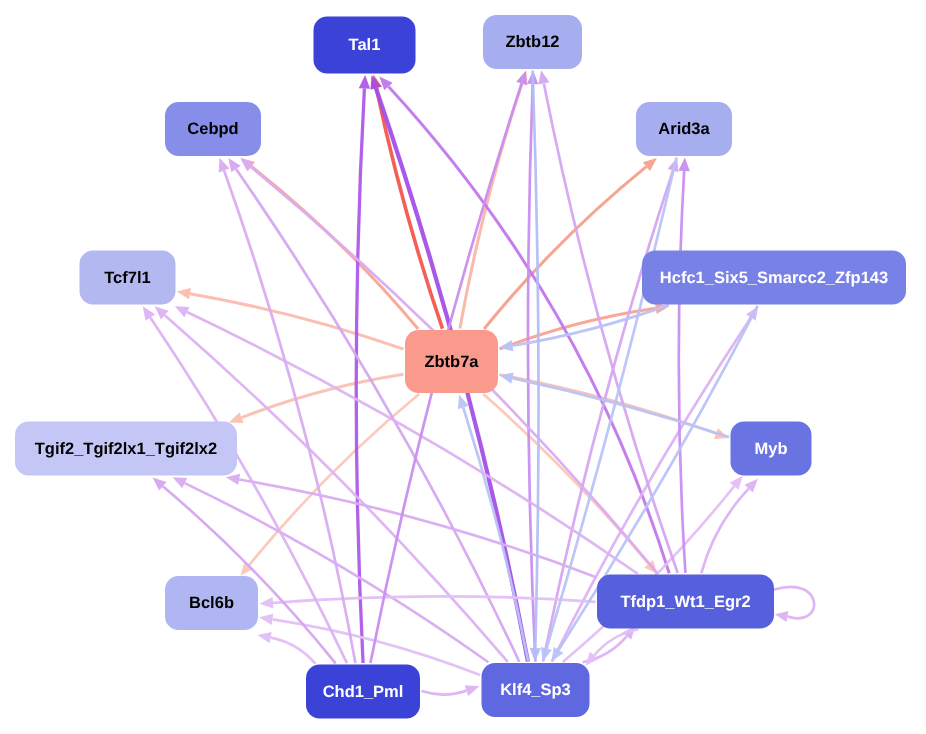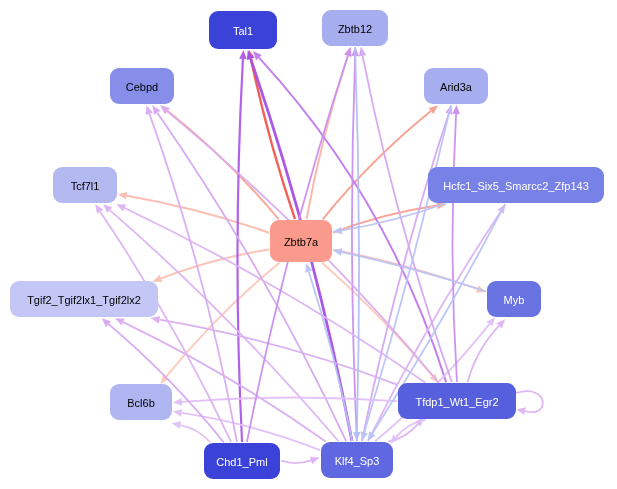--- a/index.html
+++ b/index.html
@@ -6,20 +6,21 @@
     margin: 0;
     padding: 0;
     background: #ffffff;
   }
   .graph-wrap {
     width: 617px;
     height: 489px;
     background: #ffffff;
     overflow: hidden;
     position: relative;
+    font-weight: bold;
   }
   svg { display: block; }
   text.node-label {
     font-family: "Liberation Sans", "DejaVu Sans", sans-serif;
     font-size: 11px;
     pointer-events: none;
   }
 </style>
 </head>
 <body>

